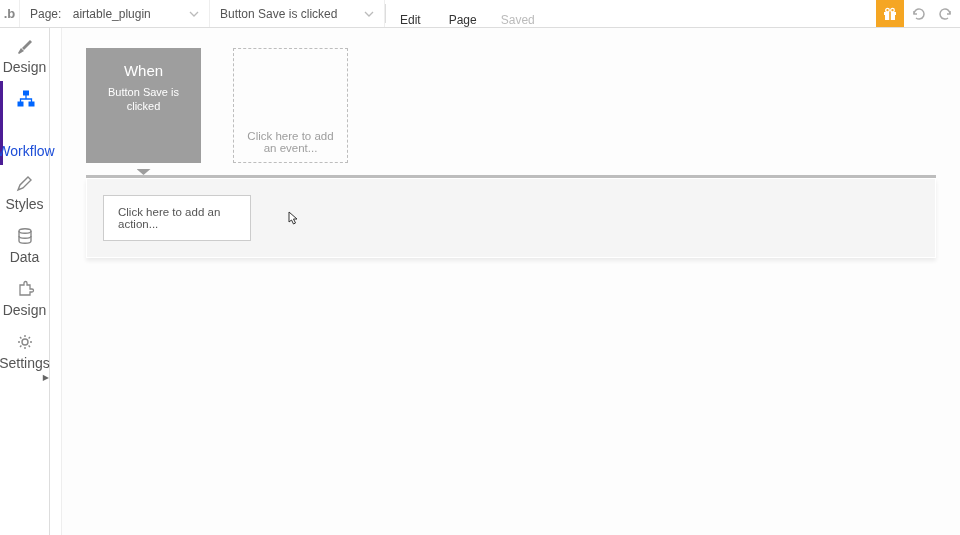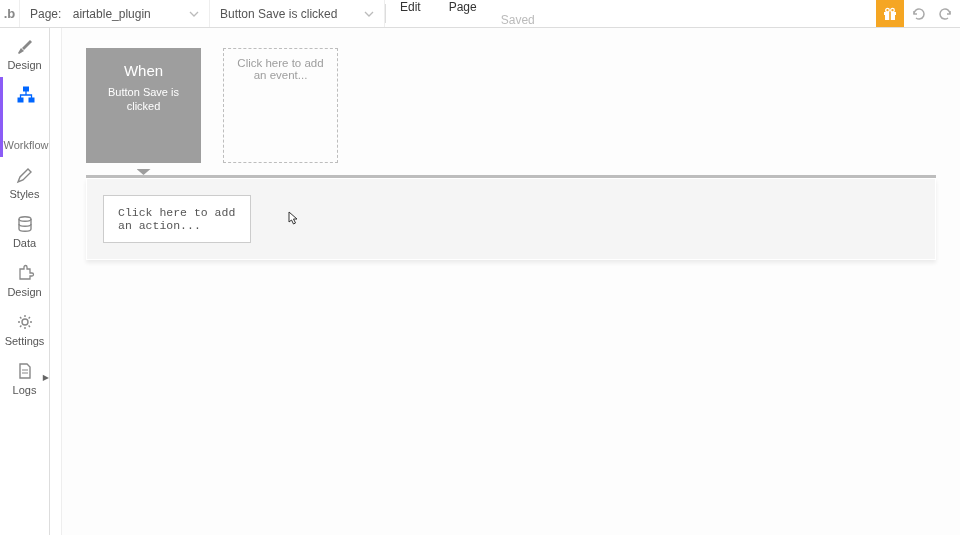--- a/index.html
+++ b/index.html
@@ -32,21 +32,21 @@
     color: #555;
   }
   .topbar .dd .chev {
     margin-left: auto;
     color: #bbb;
   }
   .dd.page { width: 190px; }
   .dd.event { width: 175px; }
   .vbar { width: 1px; background: #ddd; margin: 4px 0; }
   .topbar .menu-link {
-    display: flex; align-items: flex-start;
+    display: flex; align-items: flex-end;
     padding: 0 14px;
     cursor: pointer;
     color: #333;
   }
   .topbar .saved {
     display: flex; align-items: flex-end;
     padding: 0 10px;
     color: #bbb;
   }
   .topbar .right {
@@ -73,23 +73,23 @@
     background: #fff;
     position: relative;
   }
   .sidebar .item {
     display: flex; flex-direction: column; align-items: center;
     gap: 3px;
     padding: 8px 0 6px;
     cursor: pointer;
     color: #555;
   }
-  .sidebar .item.active { border-left: 3px solid #8b5cf6; color: #737373; margin-left: -0px; padding-left: 0; gap: 34px; }
+  .sidebar .item.active { border-left: 3px solid #4c1d95; color: #1d4ed8; margin-left: -0px; padding-left: 0; gap: 34px; }
   .sidebar .item.active svg { stroke: #0066ff; fill: #0066ff; }
-  .sidebar .label { font-size: 11px; }
+  .sidebar .label { font-size: 14px; }
   .sidebar .expander {
     position: absolute;
     right: -0px; top: 345px;
     transform: translateX(0);
     color: #666;
     font-size: 8px;
   }
   .panel-divider {
     width: 12px;
     border-right: 1px solid #eee;
@@ -97,21 +97,21 @@
   }
 
   
   .canvas {
     flex: 1;
     background: #fdfdfd;
     padding: 20px 24px;
     position: relative;
     overflow: hidden;
   }
-  .events-row { display: flex; gap: 22px; }
+  .events-row { display: flex; gap: 32px; }
   .event-card {
     width: 115px; height: 115px;
     background: #9e9e9e;
     color: #fff;
     display: flex; flex-direction: column; align-items: center;
     padding: 14px 8px 8px;
     text-align: center;
     cursor: pointer;
   }
   .event-card .when { font-size: 15px; margin-bottom: 6px; }
@@ -123,21 +123,21 @@
     left: 50%; transform: translateX(-50%);
     bottom: -12px;
     width: 14px; height: 6px;
     background: #9e9e9e;
     clip-path: polygon(50% 100%, 0 0, 100% 0);
   }
   .add-event {
     width: 115px; height: 115px;
     border: 1px dashed #bdbdbd;
     color: #9e9e9e;
-    display: flex; align-items: flex-start; justify-content: center;
+    display: flex; align-items: flex-end; justify-content: center;
     text-align: center;
     padding: 8px;
     cursor: pointer;
     font-size: 11.5px;
   }
 
   .hrule {
     height: 3px; background: #bdbdbd;
     margin-top: 12px;
   }
@@ -150,21 +150,21 @@
     margin-top: 0;
   }
   .add-action {
     background: #fff;
     border: 1px solid #ccc;
     padding: 10px 14px;
     color: #555;
     cursor: pointer;
     width: 148px;
     font-size: 11.5px;
-    display: flex; align-items: center; font-family: Liberation Mono, monospace;
+    display: flex; align-items: center;
   }
 
   .cursor {
     position: absolute;
     pointer-events: none;
   }
 
   svg { display: block; }
 </style>
 </head>
@@ -279,27 +279,20 @@
       </div>
 
       <div class="item">
         <svg width="20" height="20" viewBox="0 0 20 20">
           <circle cx="10" cy="10" r="3" fill="none" stroke="#888" stroke-width="1.4"></circle>
           <path d="M10 3 V5 M10 15 V17 M3 10 H5 M15 10 H17 M5 5 L6.4 6.4 M13.6 13.6 L15 15 M15 5 L13.6 6.4 M6.4 13.6 L5 15" stroke="#888" stroke-width="1.4"></path>
         </svg>
         <span class="label">Settings</span>
       </div>
 
-      <div class="item">
-        <svg width="20" height="20" viewBox="0 0 20 20">
-            <path d="M5 3 H12 L15 6 V17 H5 Z" fill="none" stroke="#888" stroke-width="1.4"></path>
-            <path d="M7 9 H13 M7 12 H13" stroke="#888" stroke-width="1.2"></path>
-          </svg>
-        <span class="label">Logs</span>
-      </div>
 
 
       <div class="expander">▶</div>
     </div>
 
     <div class="panel-divider"></div>
 
     <div class="canvas">
 
       <div class="events-row">

